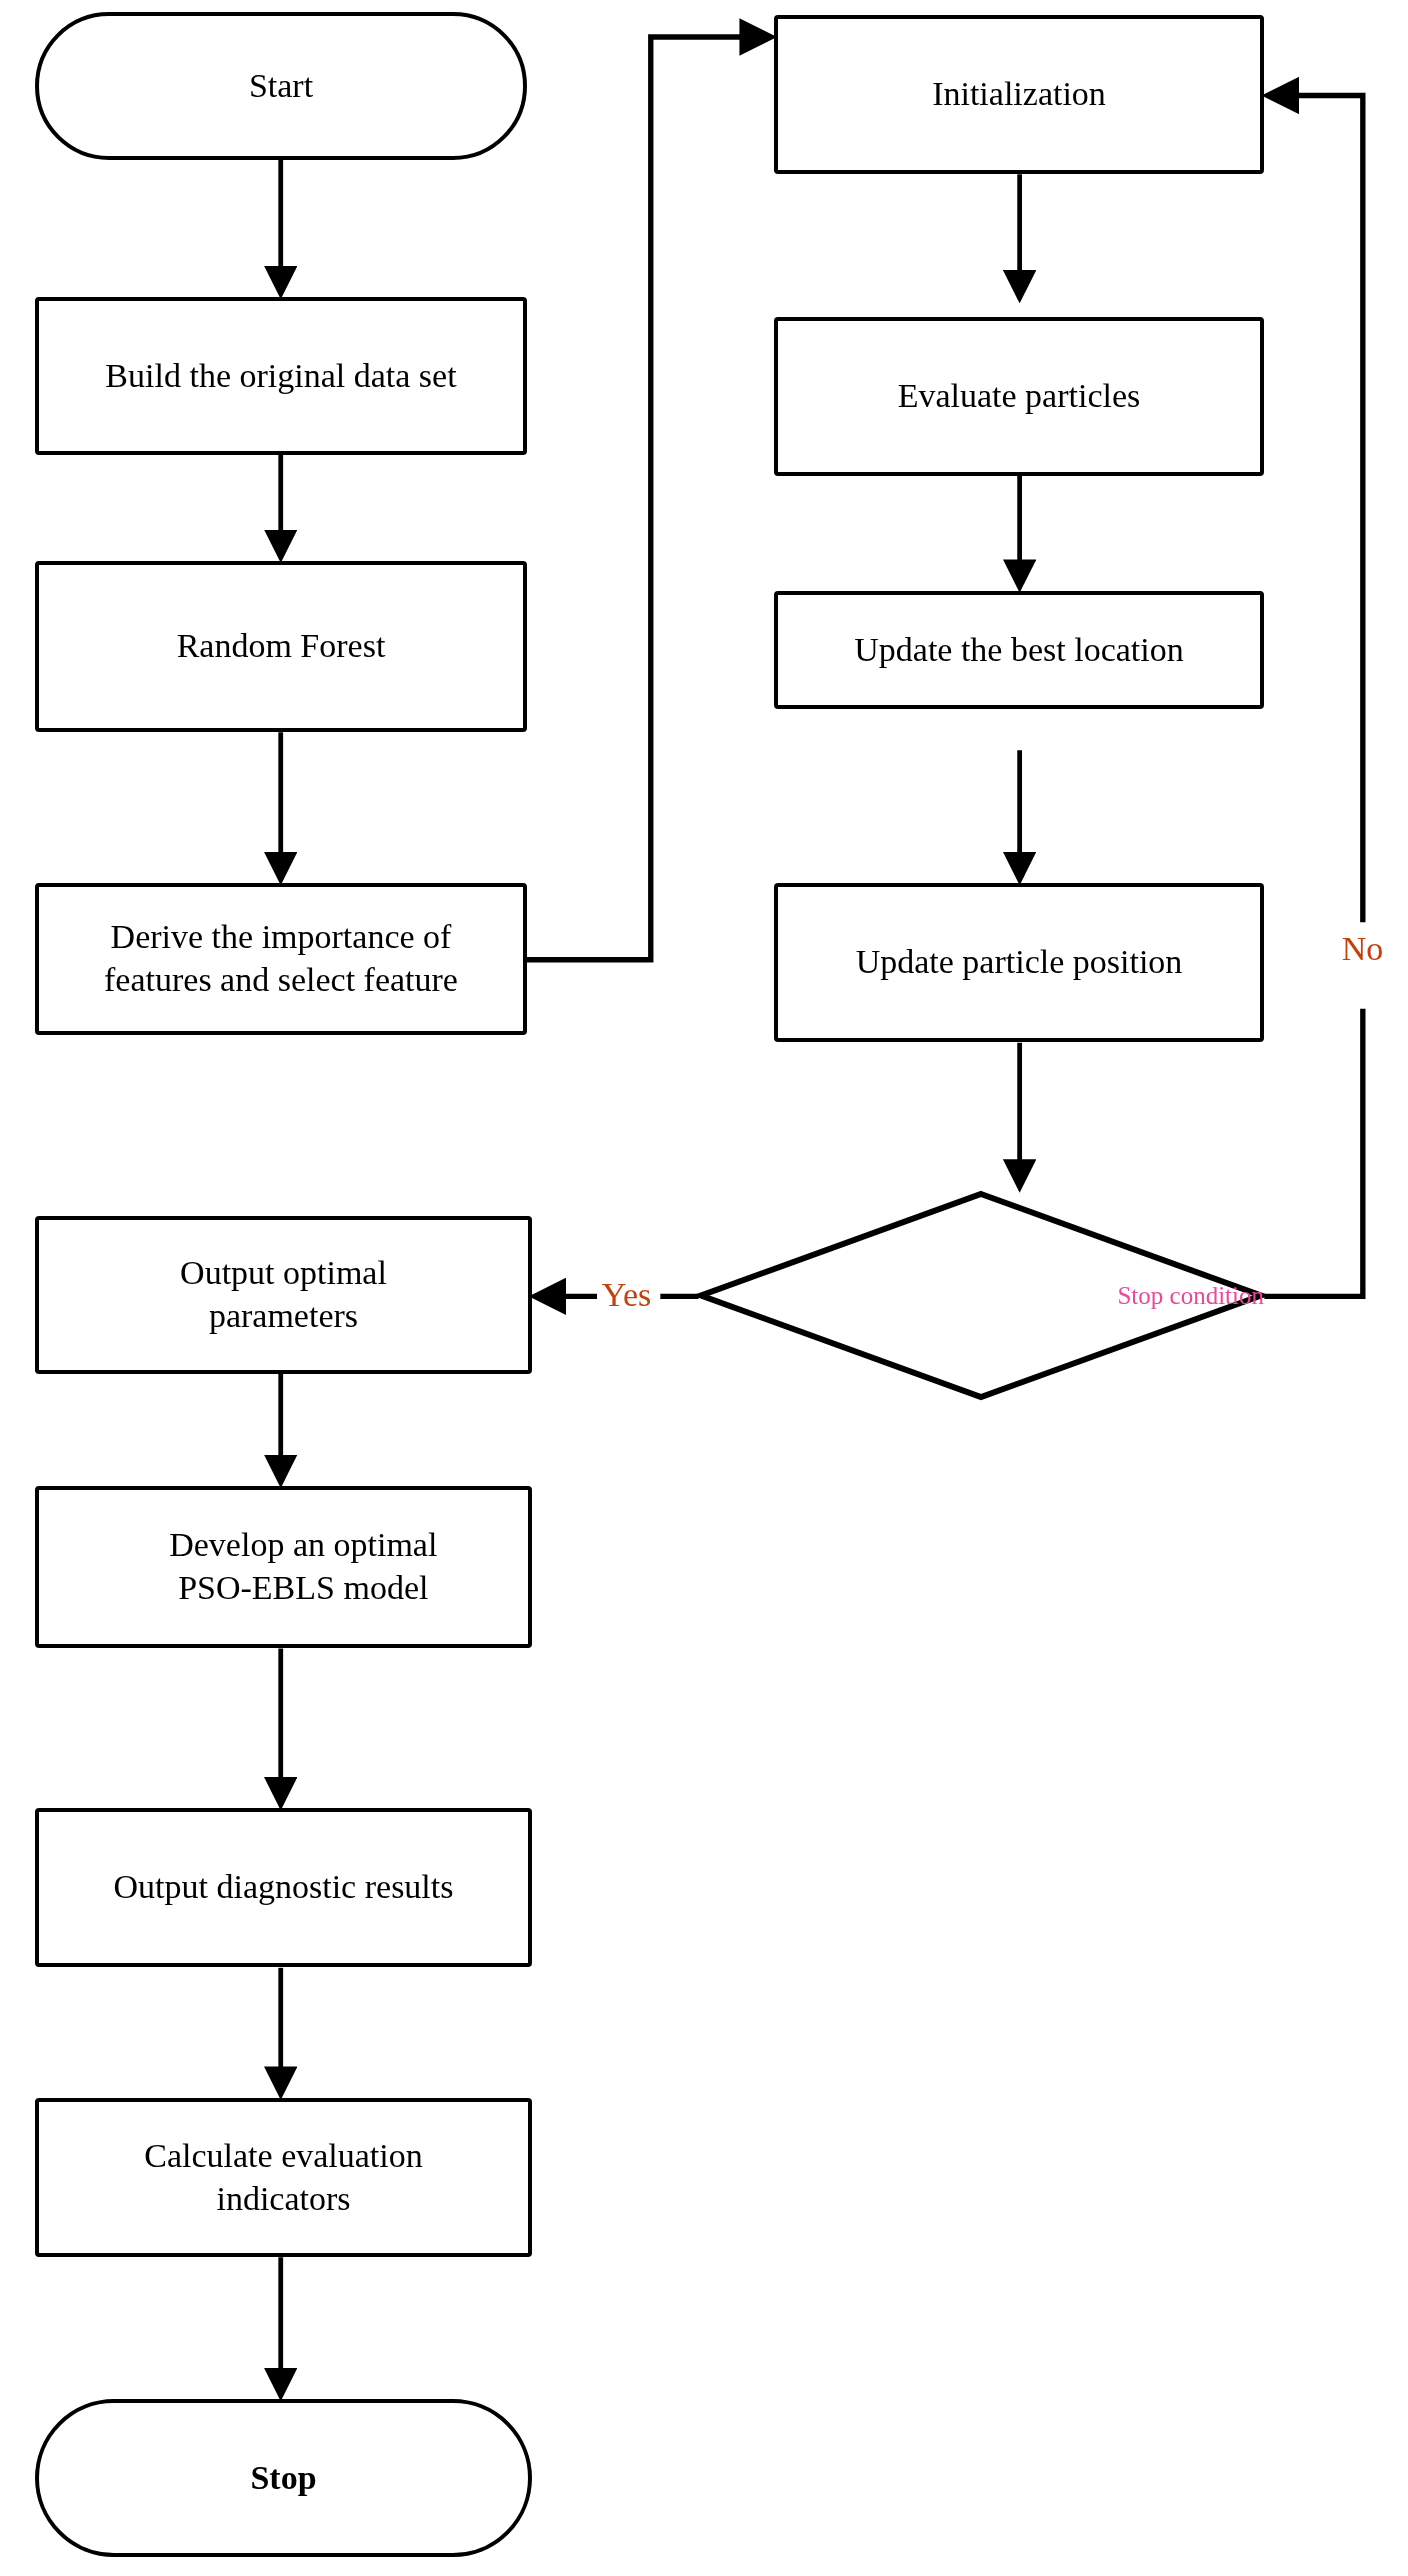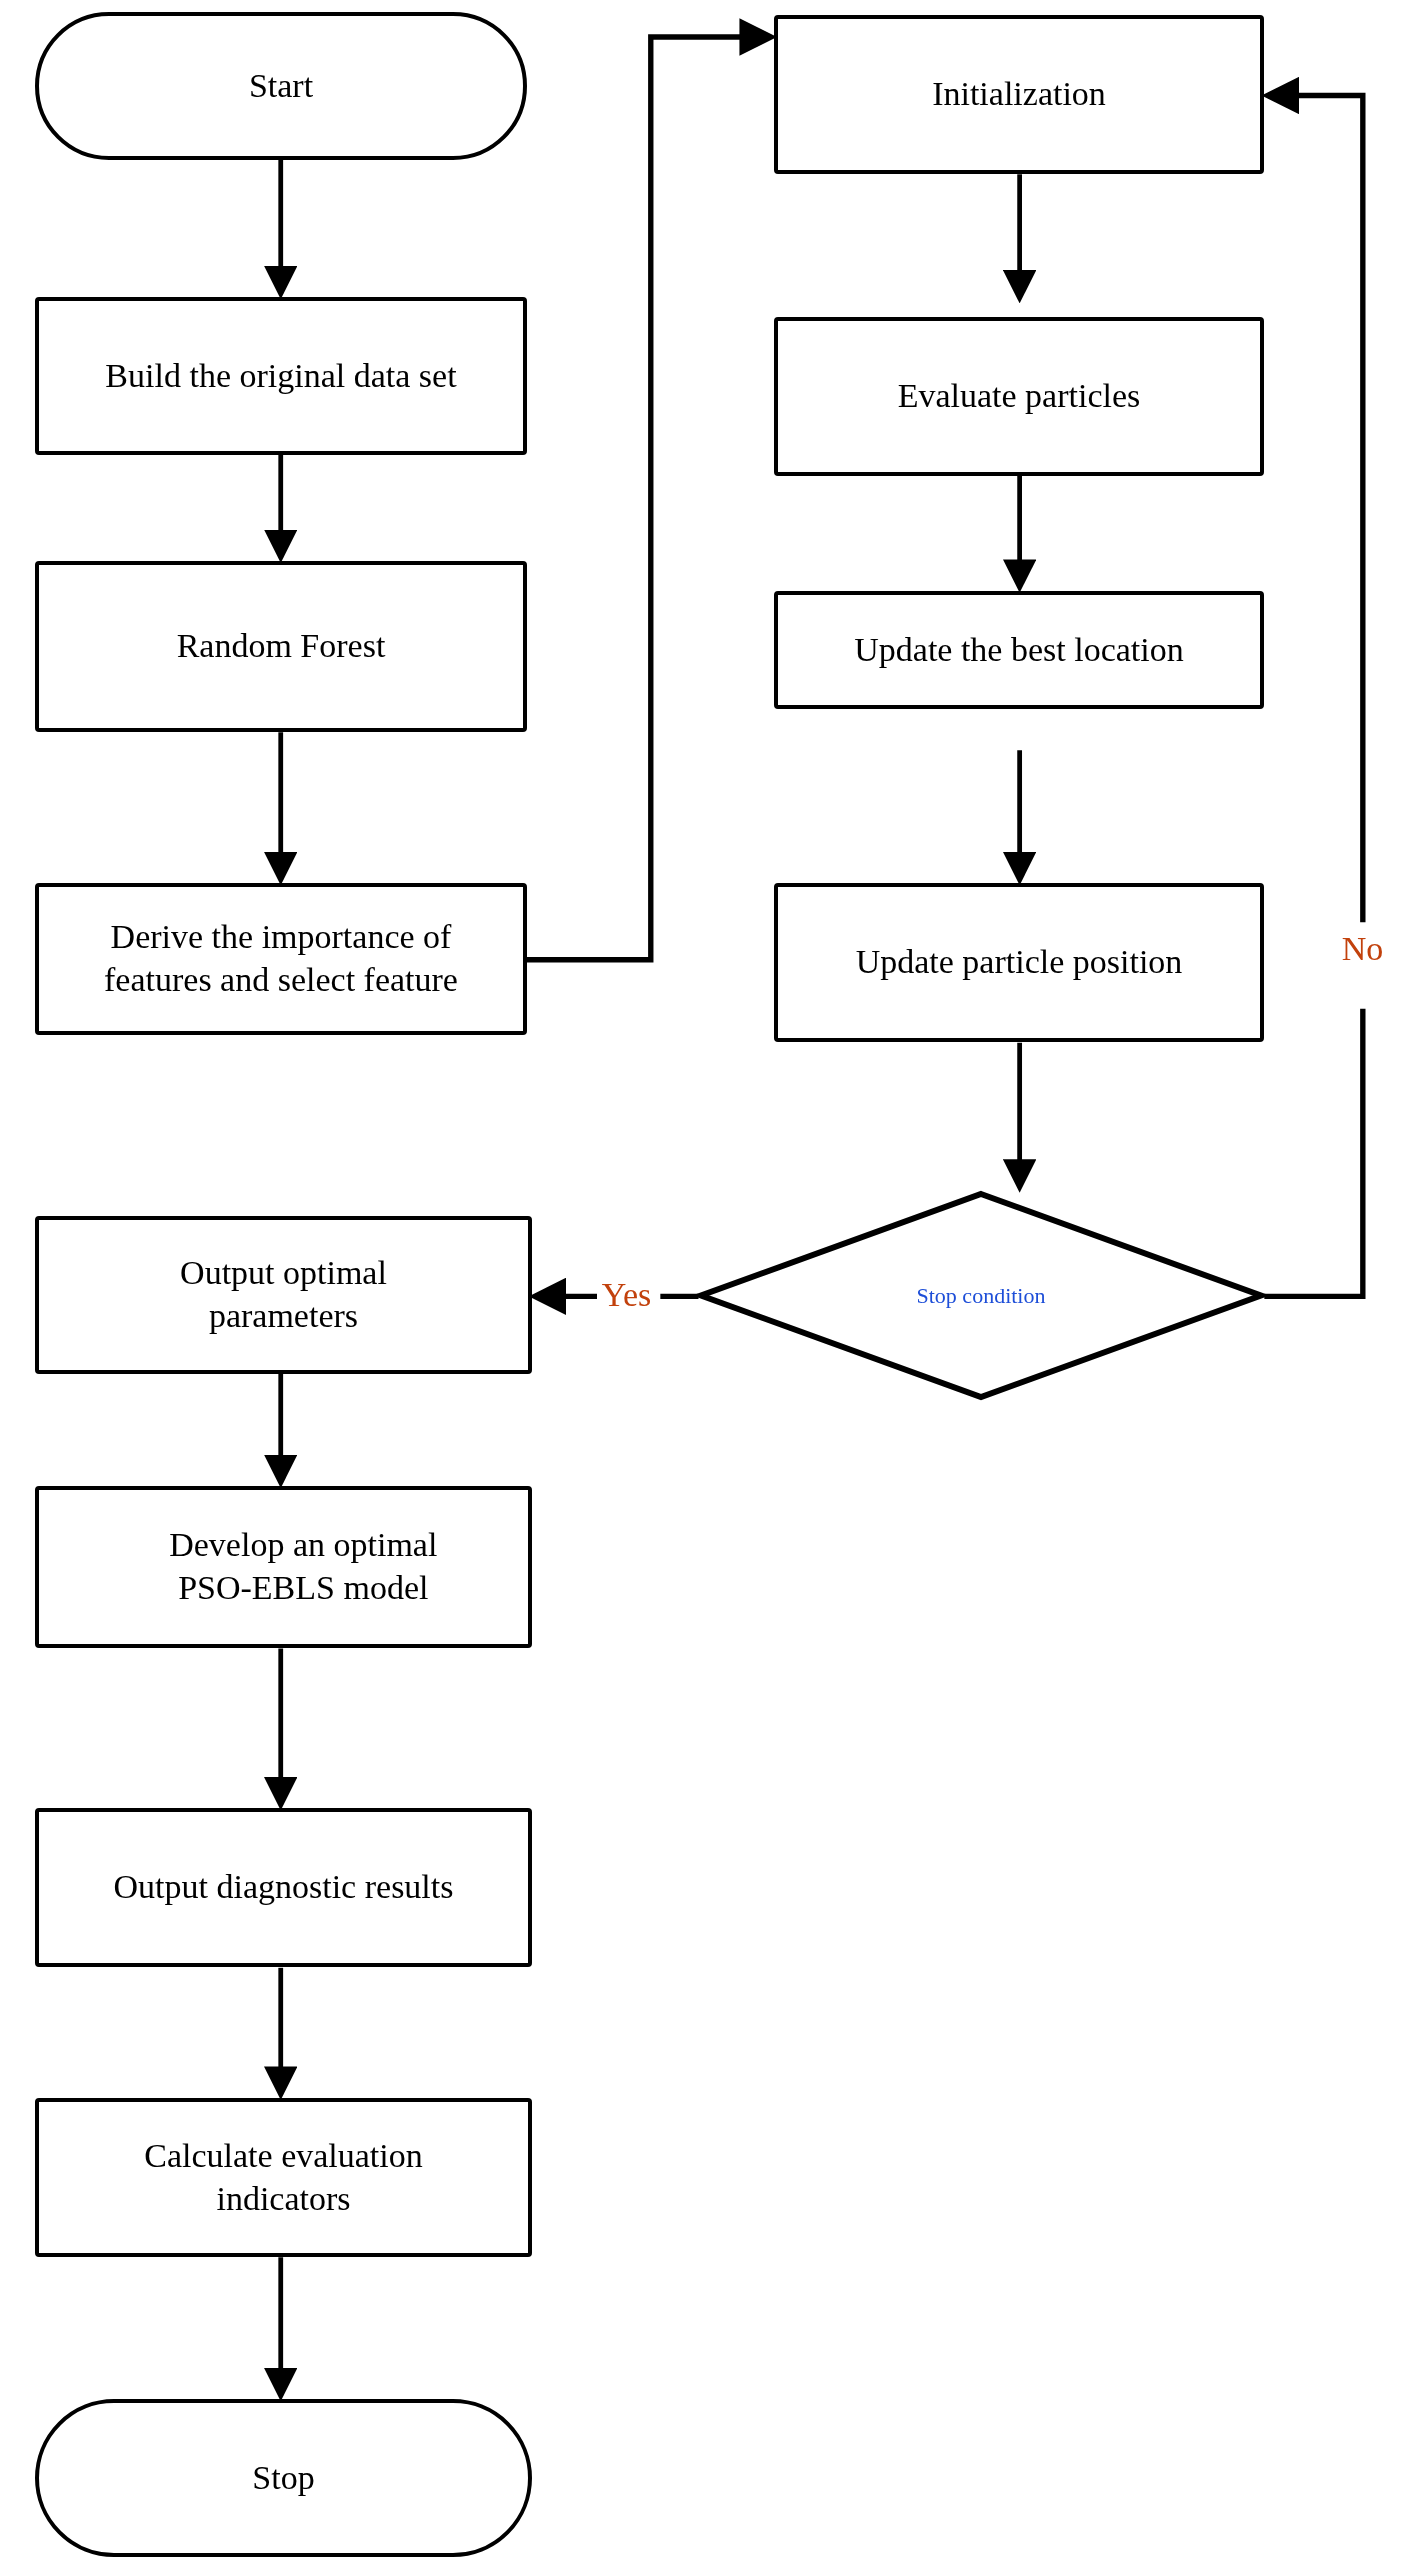--- a/index.html
+++ b/index.html
@@ -31,22 +31,22 @@
   .node.process{ border-radius:4px;align-items:center; }
   .node-label{ display:block; white-space:pre-line; }
   .diamond{
     position:absolute;
     z-index:3;
   }
   .diamond svg{ display:block; overflow:visible; }
   .diamond .dtext{
     position:absolute;
     left:0; top:0; right:0; bottom:0;
-    display:flex; align-items:center; justify-content:center;
-    font-size:22px; color:#1d4ed8;
+    display:flex; align-items:center; justify-content:flex-end;
+    font-size:25px; color:#ec4899;
   }
   .edge-label{
     position:absolute;
     font-size:34px;
     color:#c2410c;
     background:#ffffff;
     padding:0 4.8px;
     z-index:4;
     white-space:nowrap;
   }
@@ -159,18 +159,18 @@
 
   <div class="node process" style="left:35px; top:1808px; width:497px; height:159px;">
     <span class="node-label">Output diagnostic results</span>
   </div>
 
   <div class="node process" style="left:35px; top:2098px; width:497px; height:159px;">
     <span class="node-label">Calculate evaluation
 indicators</span>
   </div>
 
-  <div class="node terminal" style="left:35px; top:2399px; width:497px; height:158px;">
+  <div class="node terminal" style="left:35px; top:2399px; width:497px; height:158px;font-weight:bold;">
     <span class="node-label">Stop</span>
   </div>
 
 </div>
 
 
 </body></html>

